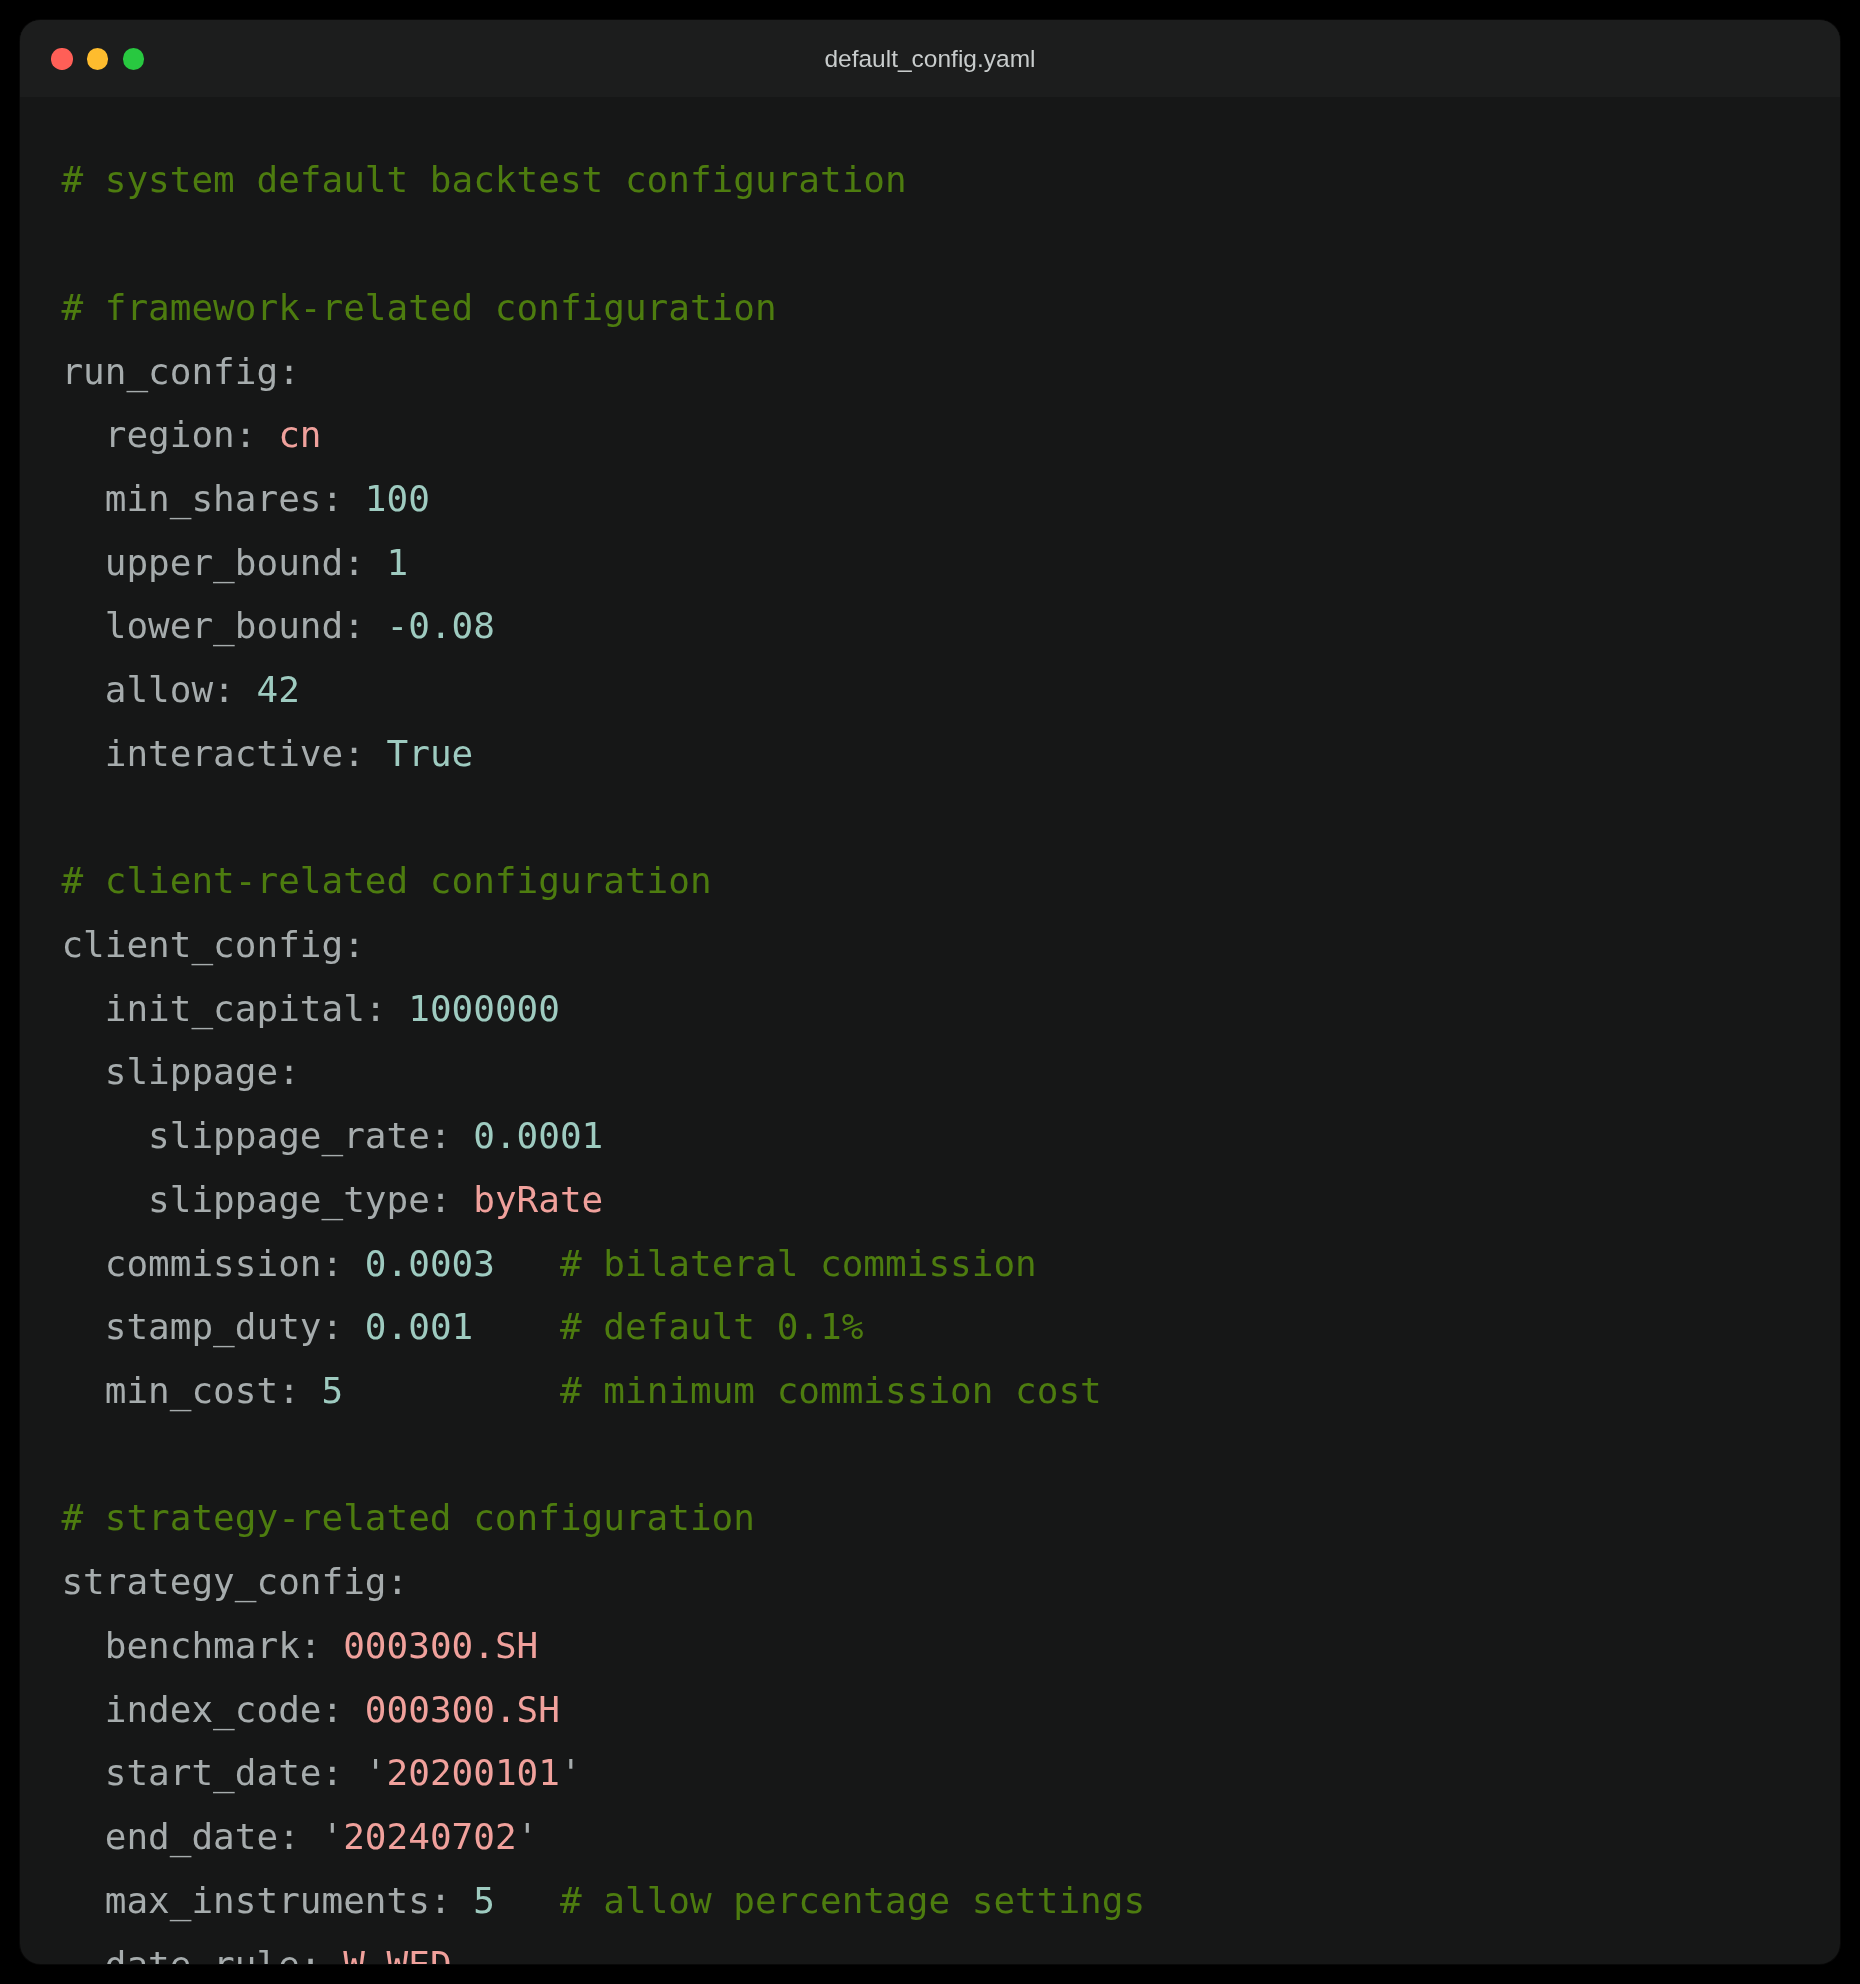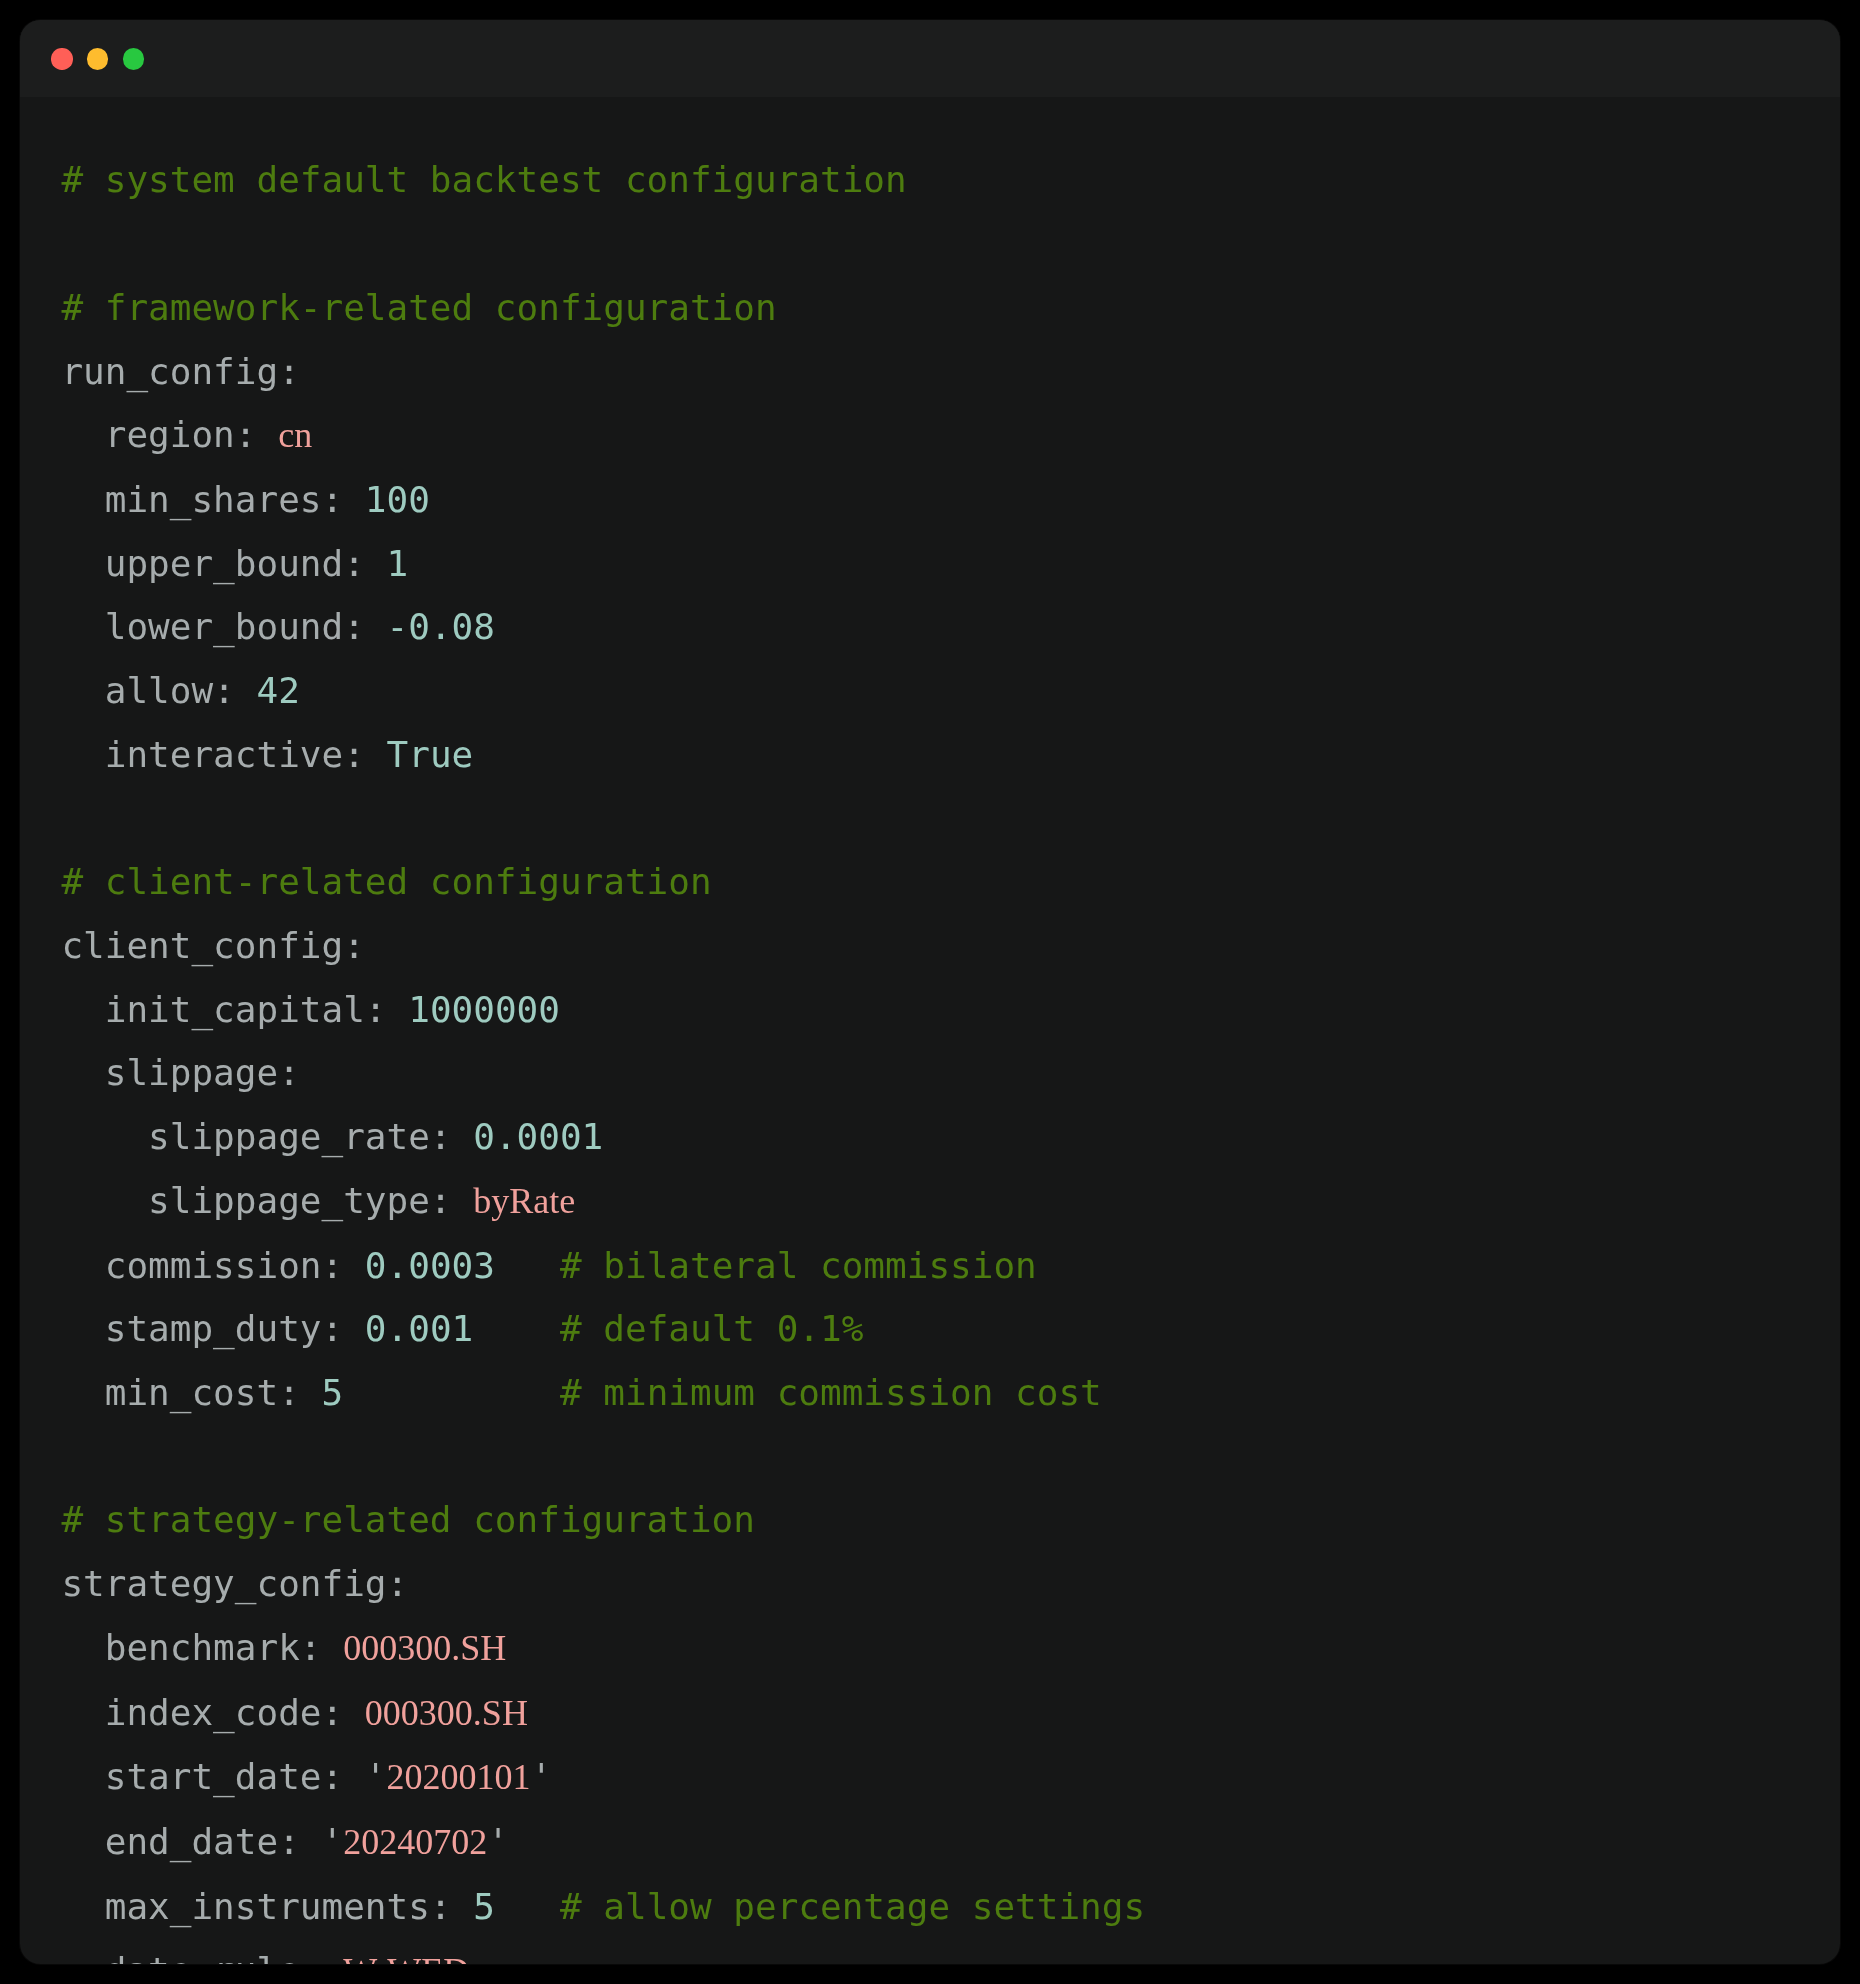--- a/index.html
+++ b/index.html
@@ -57,35 +57,36 @@
     font-family: "SFMono-Regular", ui-monospace, Menlo, Consolas, monospace;
     font-size: 36px;
     line-height: 1.77;
     color: #e6e6e6;
     white-space: pre;
     overflow: hidden;
   }
   .c-comment  { color: #4d7c0f; }
   .c-key      { color: #a6acad; margin-top: 19px; }
   .c-punct    { color: #a6acad; }
-  .c-string   { color: #f0a19c; font-family: Liberation Serif, serif; }
+  .c-string   { color: #f0a19c; }
   .c-number   { color: #9ecbc0; text-align: center; }
   .c-bool     { color: #9ecbc0; }
   .c-quote    { color: #a6acad; }
 </style>
 </head>
 <body>
 
 <div class="window">
   <div class="titlebar">
     <div class="traffic-lights">
       <div class="traffic-light tl-red"></div>
       <div class="traffic-light tl-yellow"></div>
       <div class="traffic-light tl-green"></div>
     </div>
+    <div class="title">default_config.yaml</div>
   </div>
   <pre class="editor" id="editor"><span><span class="c-comment"># system default backtest configuration</span></span>
 <span></span>
 <span><span class="c-comment"># framework-related configuration</span></span>
 <span><span class="c-key">run_config</span><span class="c-punct">:</span></span>
 <span>  <span class="c-key">region</span><span class="c-punct">: </span><span class="c-string">cn</span></span>
 <span>  <span class="c-key">min_shares</span><span class="c-punct">: </span><span class="c-number">100</span></span>
 <span>  <span class="c-key">upper_bound</span><span class="c-punct">: </span><span class="c-number">1</span></span>
 <span>  <span class="c-key">lower_bound</span><span class="c-punct">: </span><span class="c-number">-0.08</span></span>
 <span>  <span class="c-key">allow</span><span class="c-punct">: </span><span class="c-number">42</span></span>

